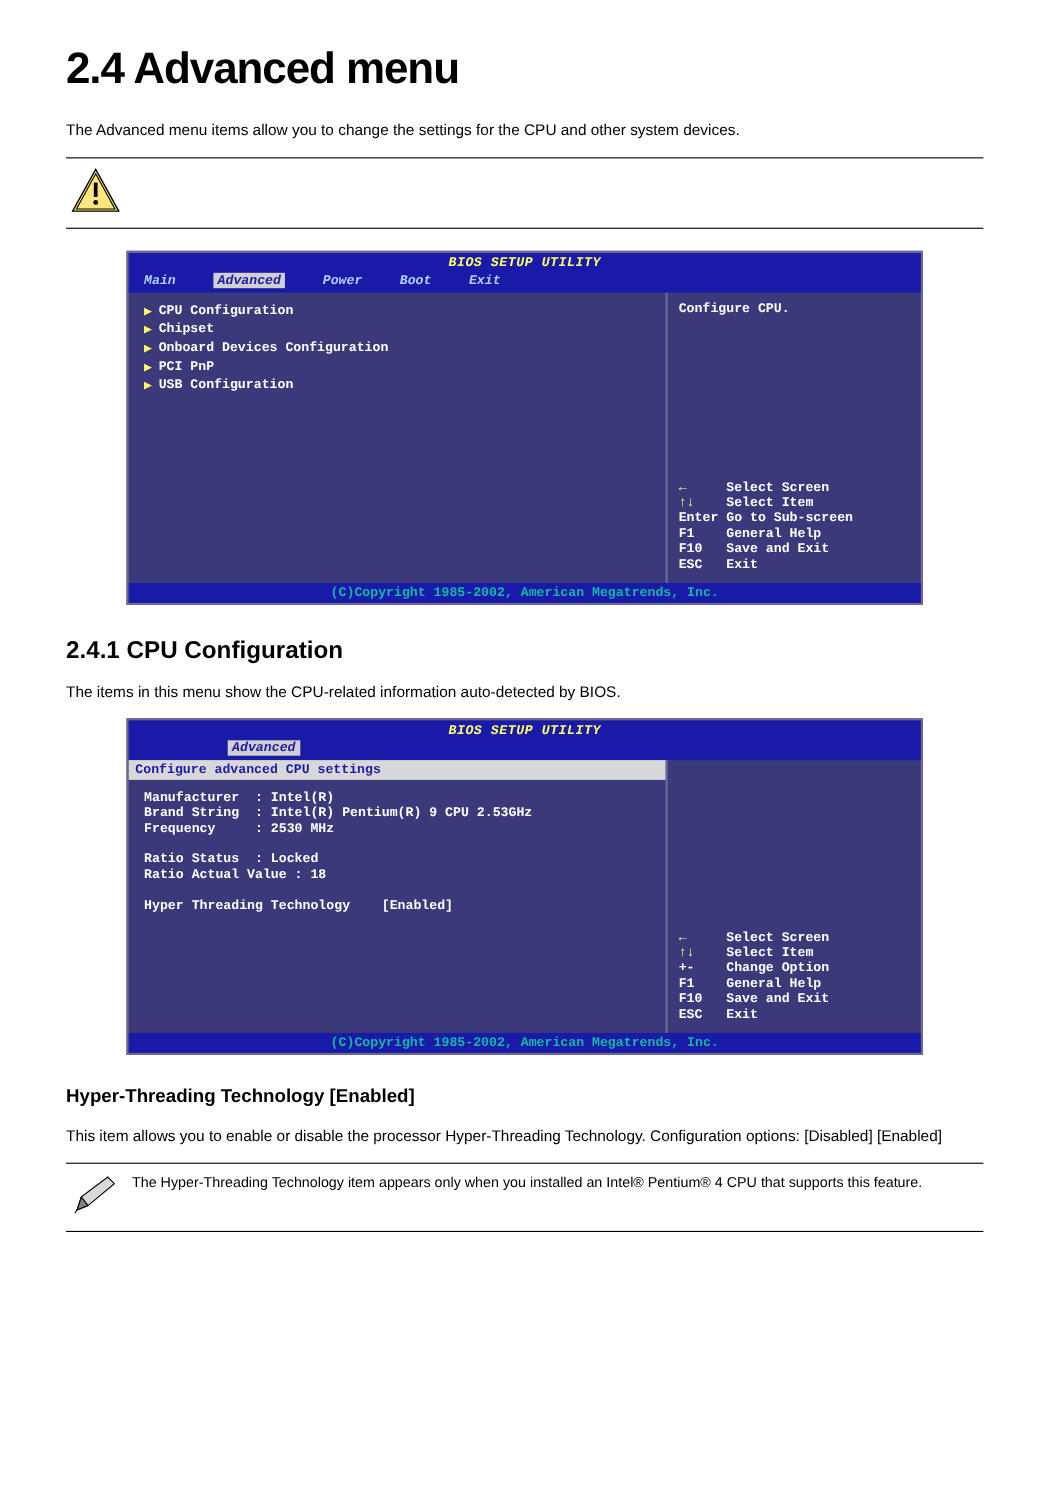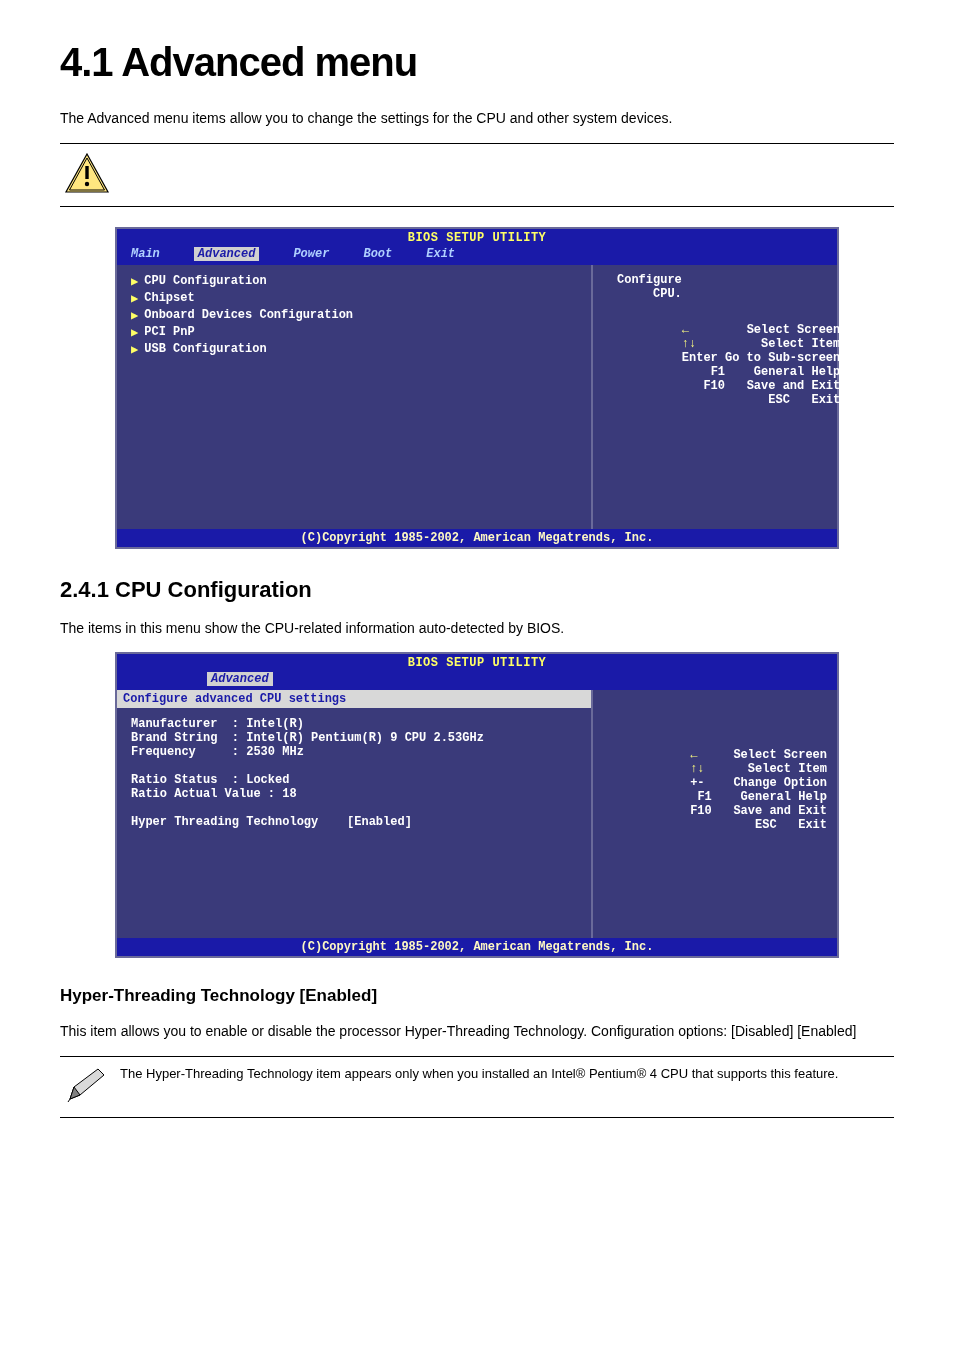--- a/index.html
+++ b/index.html
@@ -68,20 +68,21 @@
   .bios-top {
     background: #1a1aa8;
     color: #fff;
     text-align: center;
     padding-top: 2px;
   }
   .bios-title {
     color: #ffff66;
     letter-spacing: 0.5px;
     font-weight: bold;
+    font-style: italic;
   }
   .bios-tabs {
     display: flex;
     gap: 34px;
     padding: 2px 14px 4px 14px;
     color: #b0d0ff;
     font-weight: bold;
     font-style: italic;
   }
   .bios-tab-active {
@@ -99,42 +100,41 @@
     min-height: 220px;
   }
   .bios-left-cpu {
     flex: 1;
     padding: 8px 14px 20px 14px;
     border-right: 2px solid #6a6a9a;
     min-height: 220px;
   }
   .bios-right {
     width: 210px;
-    padding: 8px 10px 10px 24px;
-    display: flex;
-    flex-direction: row;
+    padding: 8px 10px 10px 10px;
+    display: flex;
+    flex-direction: column;
     justify-content: space-between;
-    text-align: right;
   }
   .menu-line {
     display: flex;
     align-items: center;
     gap: 6px;
     padding: 1px 0;
   }
   .menu-arrow {
     color: #ffff66;
     font-weight: bold;
   }
   .help-top { color: #fff; font-weight: bold;}
   .help-nav { color: #fff; font-weight: bold; margin-top: 50px;}
   .help-nav div { white-space: pre; }
   .bios-foot {
     background: #1a1aa8;
-    color: #fef9c3;
+    color: #14b8a6;
     text-align: center;
     padding: 2px 0;
     font-weight: bold;
   }
   .white-head {
     background: #d8d8d8;
     color: #1a1aa8;
     font-weight: bold;
     padding: 2px 6px;
     margin: -8px -14px 9px -14px;
@@ -152,21 +152,21 @@
   }
   .item-heading {
     font-size: 17px;
     font-weight: bold;
     margin: 28px 0 6px 0;
   }
 </style>
 </head>
 <body>
 
-<h1 class="page-title">4.1    Advanced menu</h1>
+<h1 class="page-title">2.4    Advanced menu</h1>
 
 <p class="intro-text">The Advanced menu items allow you to change the settings for the CPU and other system devices.</p>
 
 <div class="caution-block">
   <span class="caution-icon">
     <svg width="46" height="42" viewBox="0 0 46 42">
       <polygon points="23,2 44,40 2,40" fill="#ffe680" stroke="#000" stroke-width="1.2"></polygon>
       <polygon points="23,6 40.5,38 5.5,38" fill="none" stroke="#000" stroke-width="1"></polygon>
       <rect x="21.3" y="14" width="3.4" height="13" fill="#000"></rect>
       <circle cx="23" cy="32" r="2.2" fill="#000"></circle>

